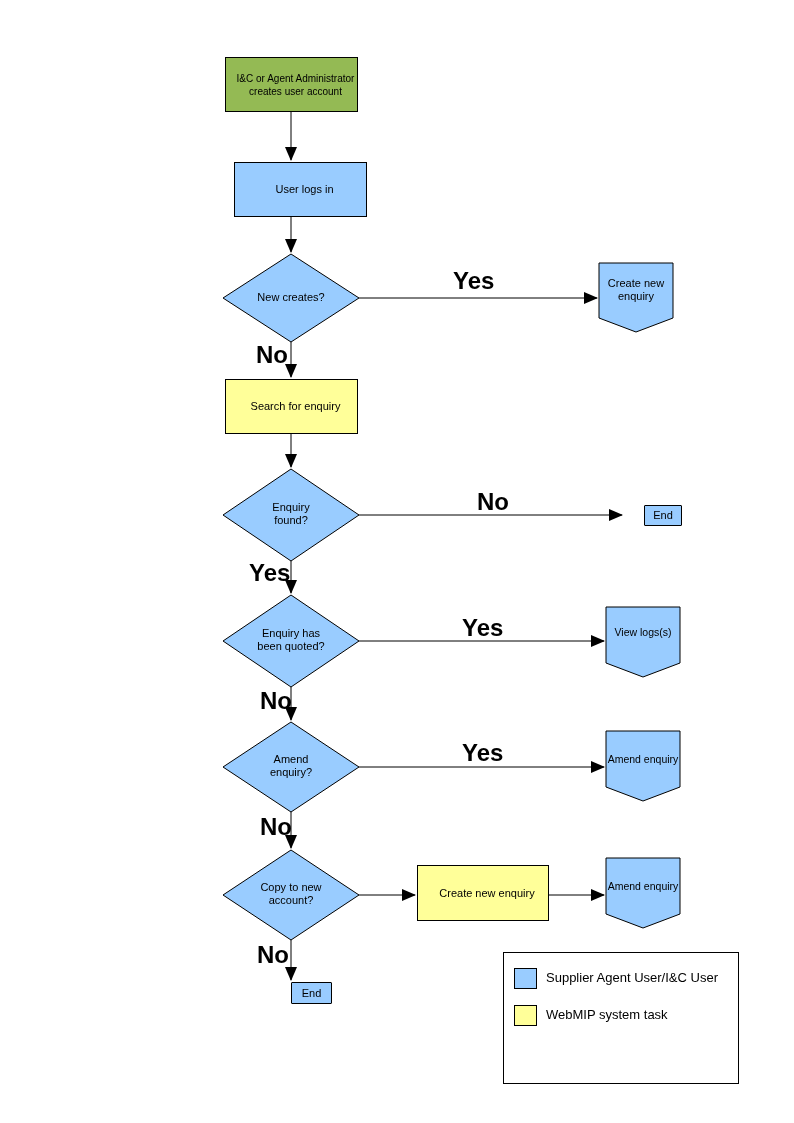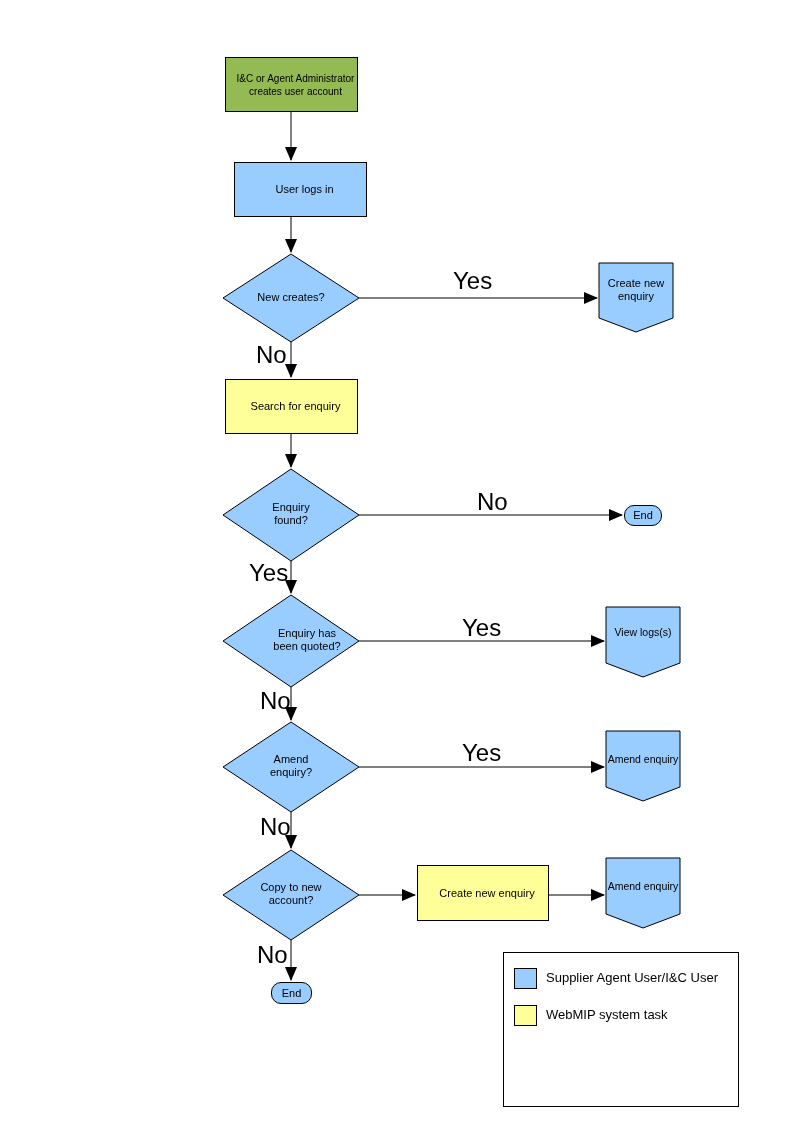--- a/index.html
+++ b/index.html
@@ -28,35 +28,37 @@
     box-sizing:border-box;
     white-space:pre-line;
   }
   .rect{border:1px solid var(--line);padding-left:8px;}
   .green{background:var(--admin-green);font-size:10px;line-height:13px;}
   .blue{background:var(--user-blue);}
   .yellow{background:var(--task-yellow);}
   .terminator{
     background:var(--user-blue);
     border:1px solid var(--line);
-    border-radius:10px;
+    border-radius:1px;
+    margin-left:20px;
   }
   .shape-label{
     position:absolute;
     text-align:center;
     font-size:11px;line-height:13px;color:#000;
     white-space:pre-line;
   }
   .edge-label{
     position:absolute;
     font-size:24px;line-height:26px;color:#000;
     white-space:nowrap;
+    font-weight:bold;
   }
   .legend{
-    position:absolute;left:503px;top:952px;width:236px;height:155px;
+    position:absolute;left:503px;top:952px;width:236px;height:132px;
     border:1px solid var(--line);background:#fff;
     box-sizing:border-box;
   }
   .legend-row{position:absolute;left:10px;display:flex;align-items:flex-start;}
   .legend-swatch{
     width:23px;height:21px;border:1px solid var(--line);
     flex:0 0 auto;box-sizing:border-box;
   }
   .legend-label{
     margin-left:9px;font-size:13px;line-height:16px;color:#000;
@@ -115,21 +117,21 @@
 
   <div class="node rect yellow" style="left:417px;top:865px;width:132px;height:56px;">Create new enquiry</div>
 
   <div class="node terminator" style="left:624px;top:505px;width:38px;height:21px;">End</div>
 
   <div class="node terminator" style="left:271px;top:982px;width:41px;height:22px;">End</div>
 
   <div class="shape-label" style="left:241px;top:291px;width:100px;">New creates?</div>
   <div class="shape-label" style="left:256px;top:501px;width:70px;">Enquiry
 found?</div>
-  <div class="shape-label" style="left:251px;top:627px;width:80px;margin-left:16px;">Enquiry has
+  <div class="shape-label" style="left:251px;top:627px;width:80px;">Enquiry has
 been quoted?</div>
   <div class="shape-label" style="left:256px;top:753px;width:70px;">Amend
 enquiry?</div>
   <div class="shape-label" style="left:251px;top:881px;width:80px;">Copy to new
 account?</div>
 
   <div class="shape-label" style="left:599px;top:277px;width:74px;">Create new
 enquiry</div>
   <div class="shape-label" style="left:603px;top:626px;width:80px;font-size:10.5px;">View logs(s)</div>
   <div class="shape-label" style="left:604px;top:753px;width:78px;font-size:10.5px;">Amend enquiry</div>

